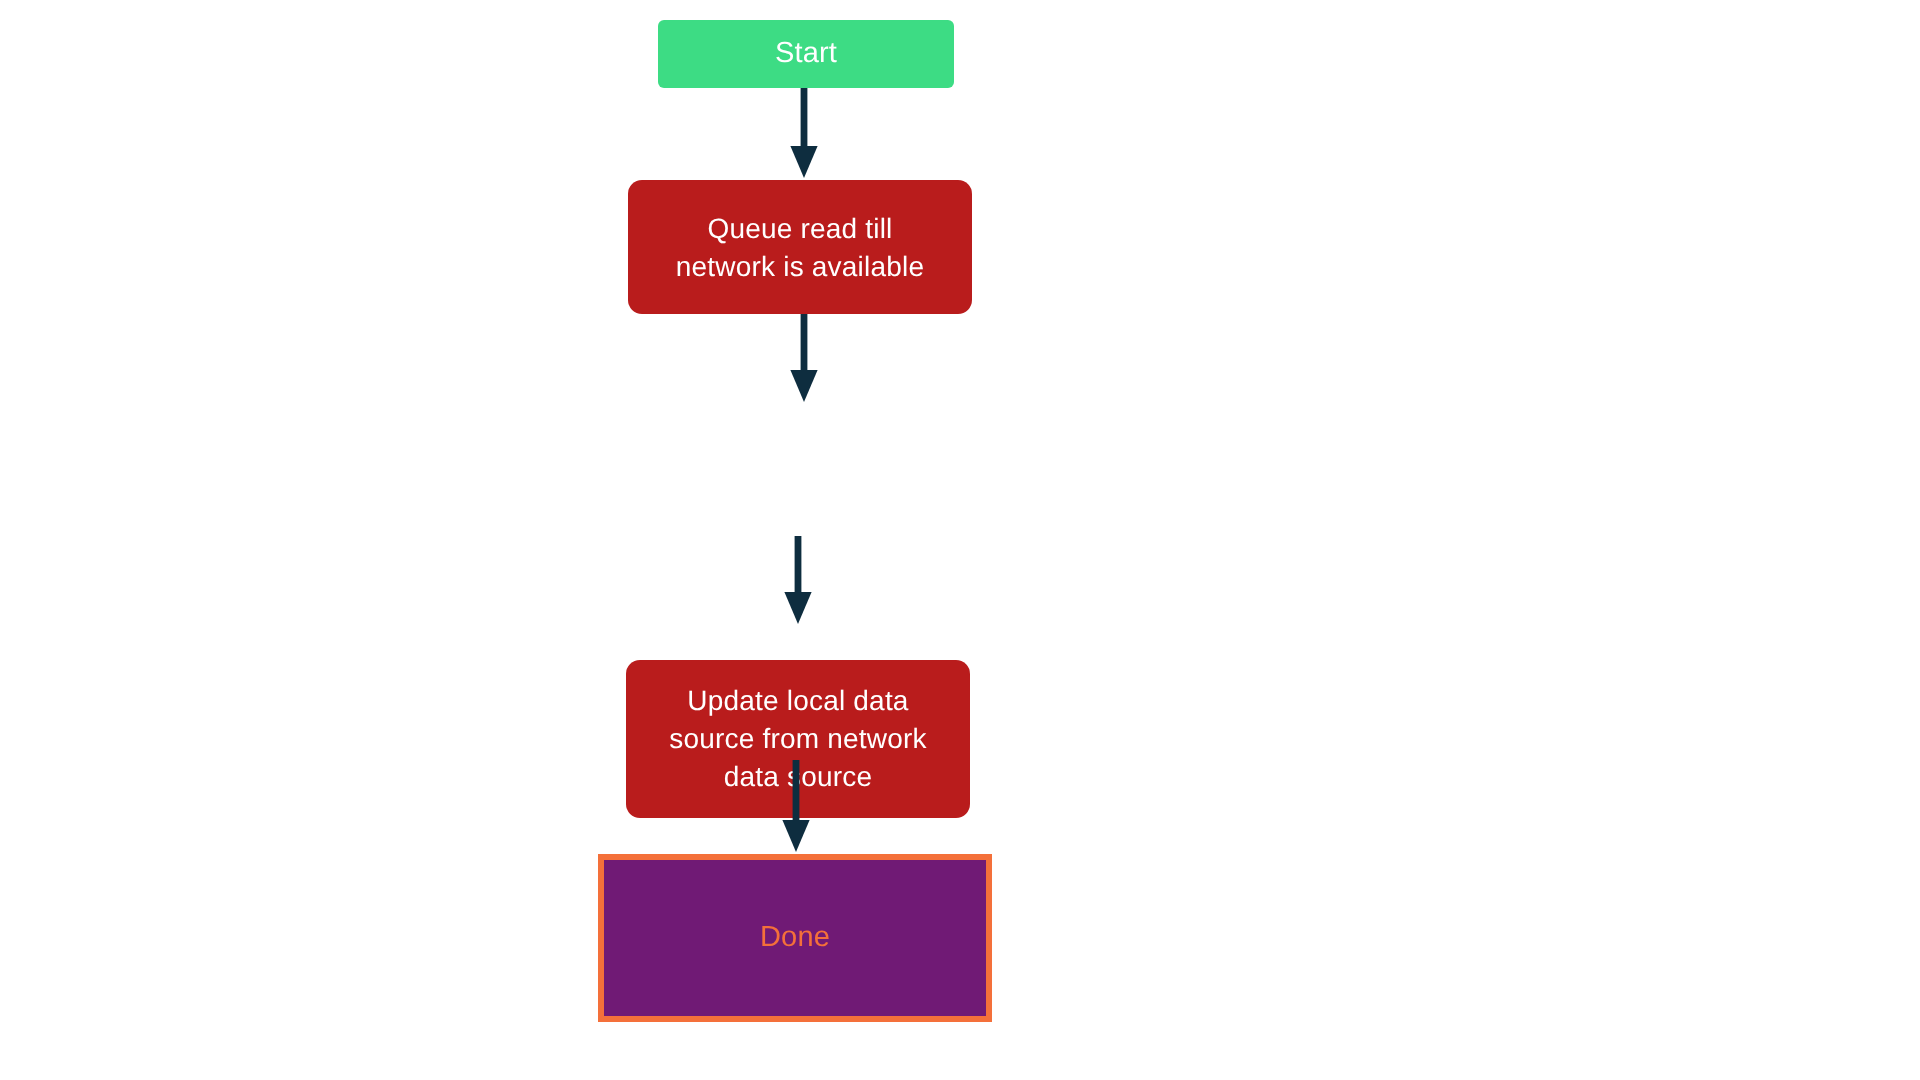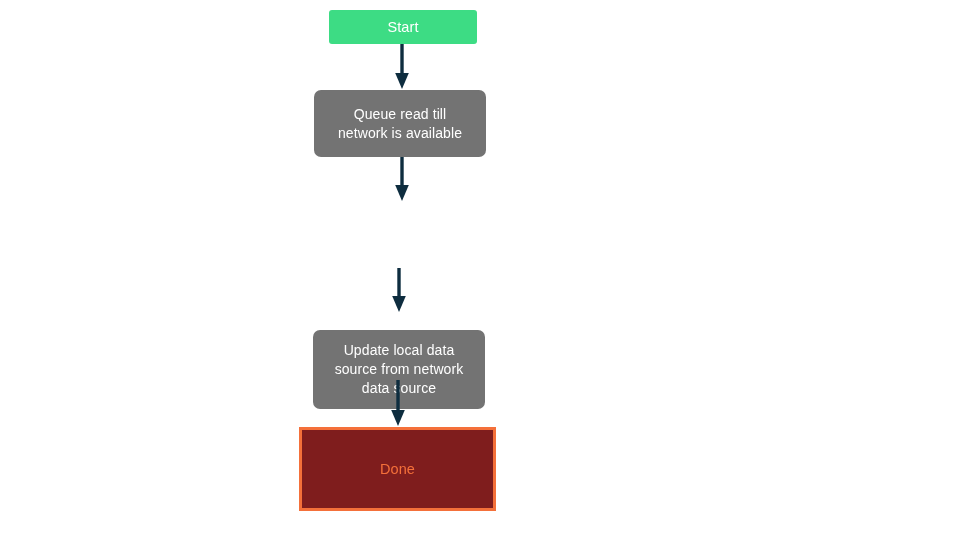--- a/index.html
+++ b/index.html
@@ -37,27 +37,27 @@
   }
 
   .node-start {
     background: #3ddc84;
     color: #ffffff;
     border-radius: 3px;
     font-size: 14.5px;
   }
 
   .node-process {
-    background: #737373;
+    background: #b91c1c;
     color: #ffffff;
     border-radius: 7px;
   }
 
   .node-terminal {
-    background: #7f1d1d;
+    background: #701a75;
     color: #f4703a;
     border: 3px solid #f4703a;
     border-radius: 0;
     font-size: 14.5px;
   }
 
   
   .arrow {
     position: absolute;
     pointer-events: none;

